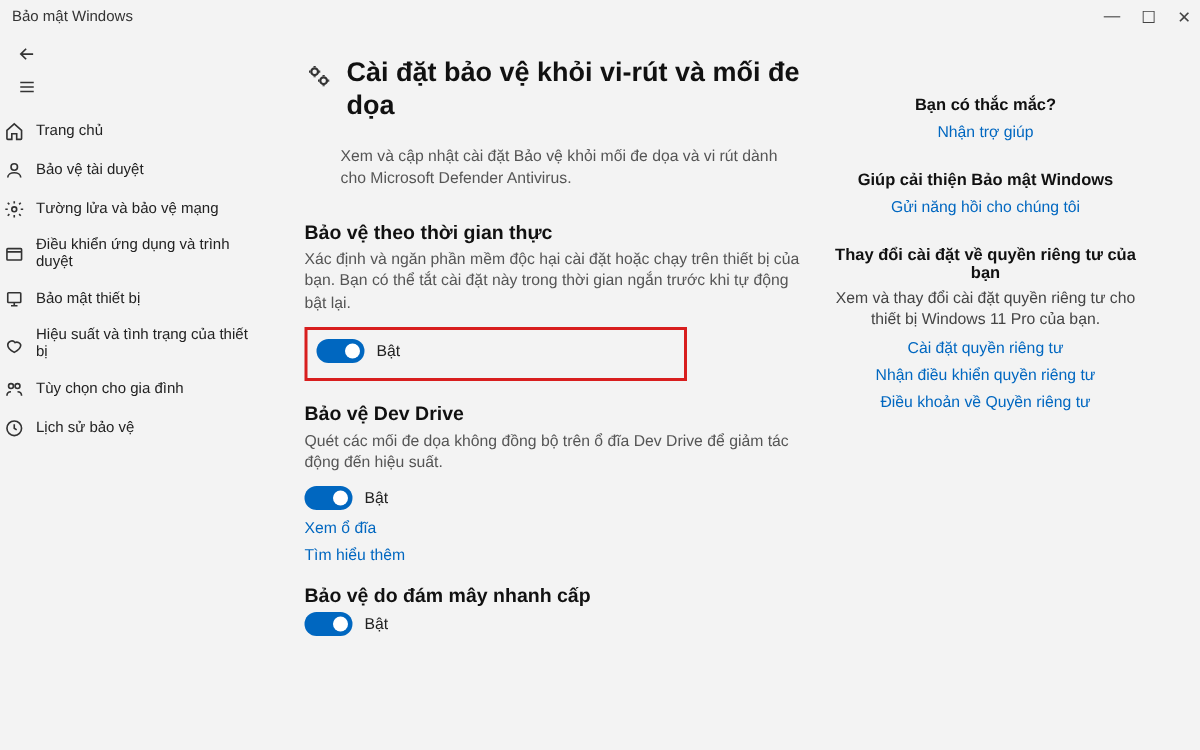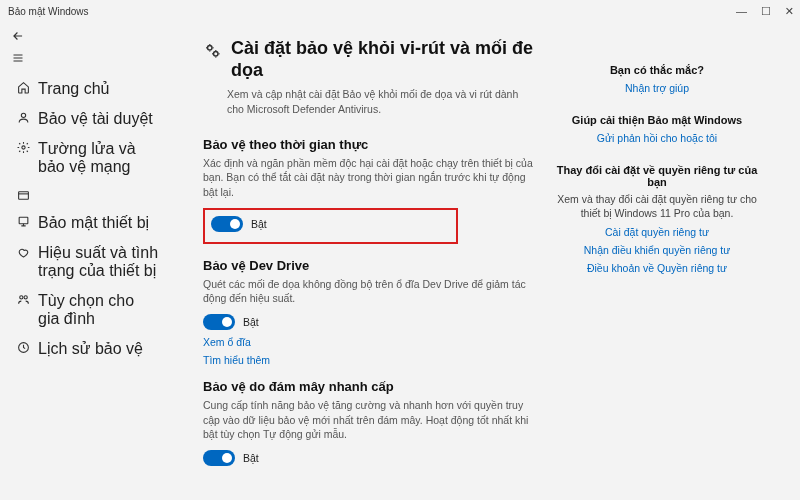--- a/index.html
+++ b/index.html
@@ -7,28 +7,28 @@
 
 .titlebar { height: 22px; display: flex; align-items: center; justify-content: space-between; padding: 0 6px 0 8px; font-size: 10px; color: #333; }
 .titlebar .controls { display: flex; gap: 14px; align-items: center; }
 .titlebar .controls span { font-size: 11px; color: #444; }
 
 .main { display: flex; height: 478px; }
 
 .sidebar { width: 175px; padding: 4px 0; }
 .sidebar .top-icons { display: flex; flex-direction: column; gap: 6px; padding: 2px 10px 8px 10px; }
 .sidebar .top-icons .ic { width: 16px; height: 16px; display: flex; align-items: center; justify-content: center; color: #333; }
-.nav-item { display: flex; gap: 8px; padding: 6px 16px; font-size: 16px; color: #222; cursor: pointer; }
+.nav-item { display: flex; align-items: center; gap: 8px; padding: 6px 2px; font-size: 10px; color: #222; cursor: pointer; }
 .nav-item .ic { width: 14px; height: 14px; display: flex; align-items: center; justify-content: center; flex-shrink: 0; }
 
 .content { flex: 1; display: flex; padding: 16px 8px 0 28px; overflow: hidden; }
 .center { width: 345px; padding-right: 12px; }
 .right { width: 210px; padding-left: 8px; padding-top: 26px; }
 
-.page-head { display: flex; gap: 10px; margin-bottom: 6px; }
+.page-head { display: flex; gap: 10px; margin-bottom: 16px; }
 .page-head .gear { font-size: 14px; color: #333; margin-top: 3px; }
 .page-head h1 { font-size: 18px; font-weight: 600; color: #111; line-height: 1.2; }
 .page-sub { font-size: 10.5px; color: #555; line-height: 1.4; margin-bottom: 20px; padding-left: 24px; }
 
 .section { margin-bottom: 13px; }
 .section h2 { font-size: 13px; font-weight: 600; color: #111; margin-bottom: 4px; }
 .section p.desc { font-size: 10.5px; color: #555; line-height: 1.4; margin-bottom: 8px; }
 
 .toggle-row { display: flex; align-items: center; gap: 8px; }
 .toggle { width: 32px; height: 16px; background: #0067c0; border-radius: 8px; position: relative; cursor: pointer; }
@@ -98,20 +98,21 @@
         </span>
       <span>Tường lửa và bảo vệ mạng</span>
     </div>
     <div class="nav-item">
       <span class="ic">
           <svg width="13" height="13" viewBox="0 0 24 24" fill="none" stroke="#333" stroke-width="2">
             <rect x="3" y="5" width="18" height="14" rx="1"></rect>
             <path d="M3 9h18"></path>
           </svg>
         </span>
+      <span>Điều khiển ứng dụng và trình duyệt</span>
     </div>
     <div class="nav-item">
       <span class="ic">
           <svg width="13" height="13" viewBox="0 0 24 24" fill="none" stroke="#333" stroke-width="2">
             <rect x="4" y="4" width="16" height="12" rx="1"></rect>
             <path d="M8 20h8M12 16v4"></path>
           </svg>
         </span>
       <span>Bảo mật thiết bị</span>
     </div>
@@ -175,36 +176,35 @@
         <div class="toggle-row">
           <div class="toggle"></div>
           <span class="toggle-label">Bật</span>
         </div>
         <span class="link">Xem ổ đĩa</span>
         <span class="link">Tìm hiểu thêm</span>
       </div>
 
       <div class="section">
         <h2>Bảo vệ do đám mây nhanh cấp</h2>
-        <p class="desc">Cung cấp tính năng bảo vệ tăng cường và nhanh hơn với quyền truy cập vào dữ liệu bảo vệ mới nhất trên đám mây. Hoạt động tốt nhất khi bật tùy chọn Tự động gửi mẫu.</p>
         <div class="toggle-row">
           <div class="toggle"></div>
           <span class="toggle-label">Bật</span>
         </div>
       </div>
     </div>
 
     <div class="right">
       <div class="block">
         <h3>Bạn có thắc mắc?</h3>
         <span class="link">Nhận trợ giúp</span>
       </div>
       <div class="block">
         <h3>Giúp cải thiện Bảo mật Windows</h3>
-        <span class="link">Gửi phản hồi cho hoặc tôi</span>
+        <span class="link">Gửi năng hồi cho chúng tôi</span>
       </div>
       <div class="block">
         <h3>Thay đổi cài đặt về quyền riêng tư của bạn</h3>
         <p>Xem và thay đổi cài đặt quyền riêng tư cho thiết bị Windows 11 Pro của bạn.</p>
         <span class="link">Cài đặt quyền riêng tư</span>
         <span class="link">Nhận điều khiển quyền riêng tư</span>
         <span class="link">Điều khoản về Quyền riêng tư</span>
       </div>
     </div>
   </div>

